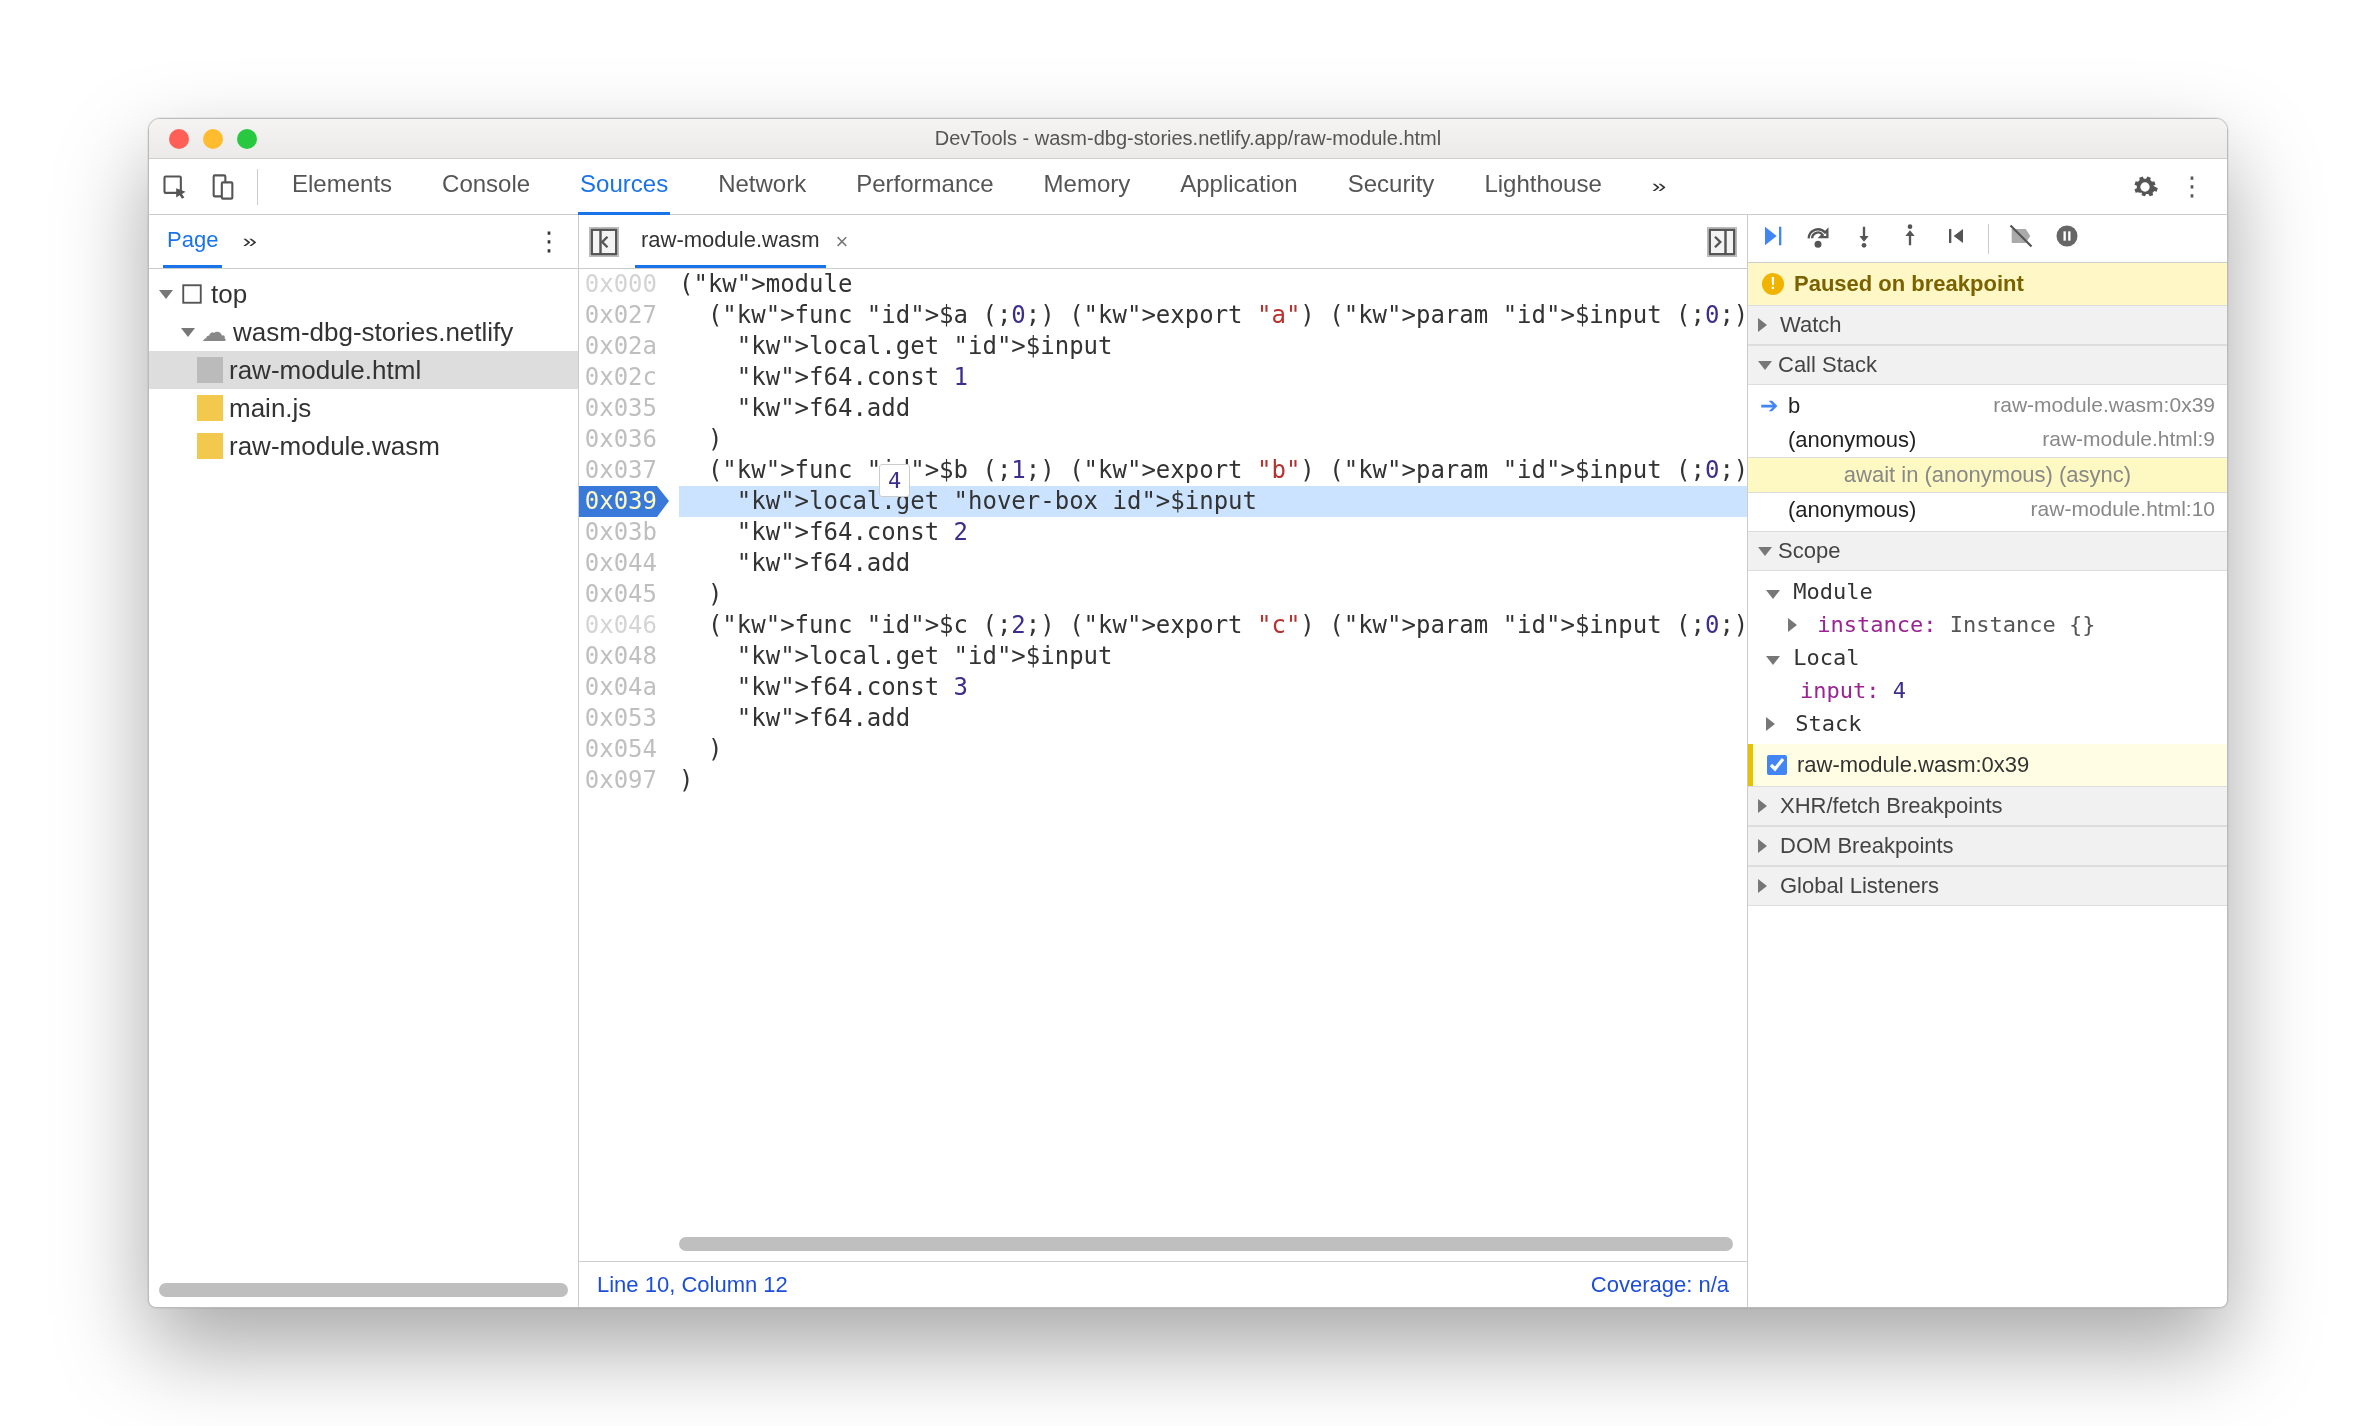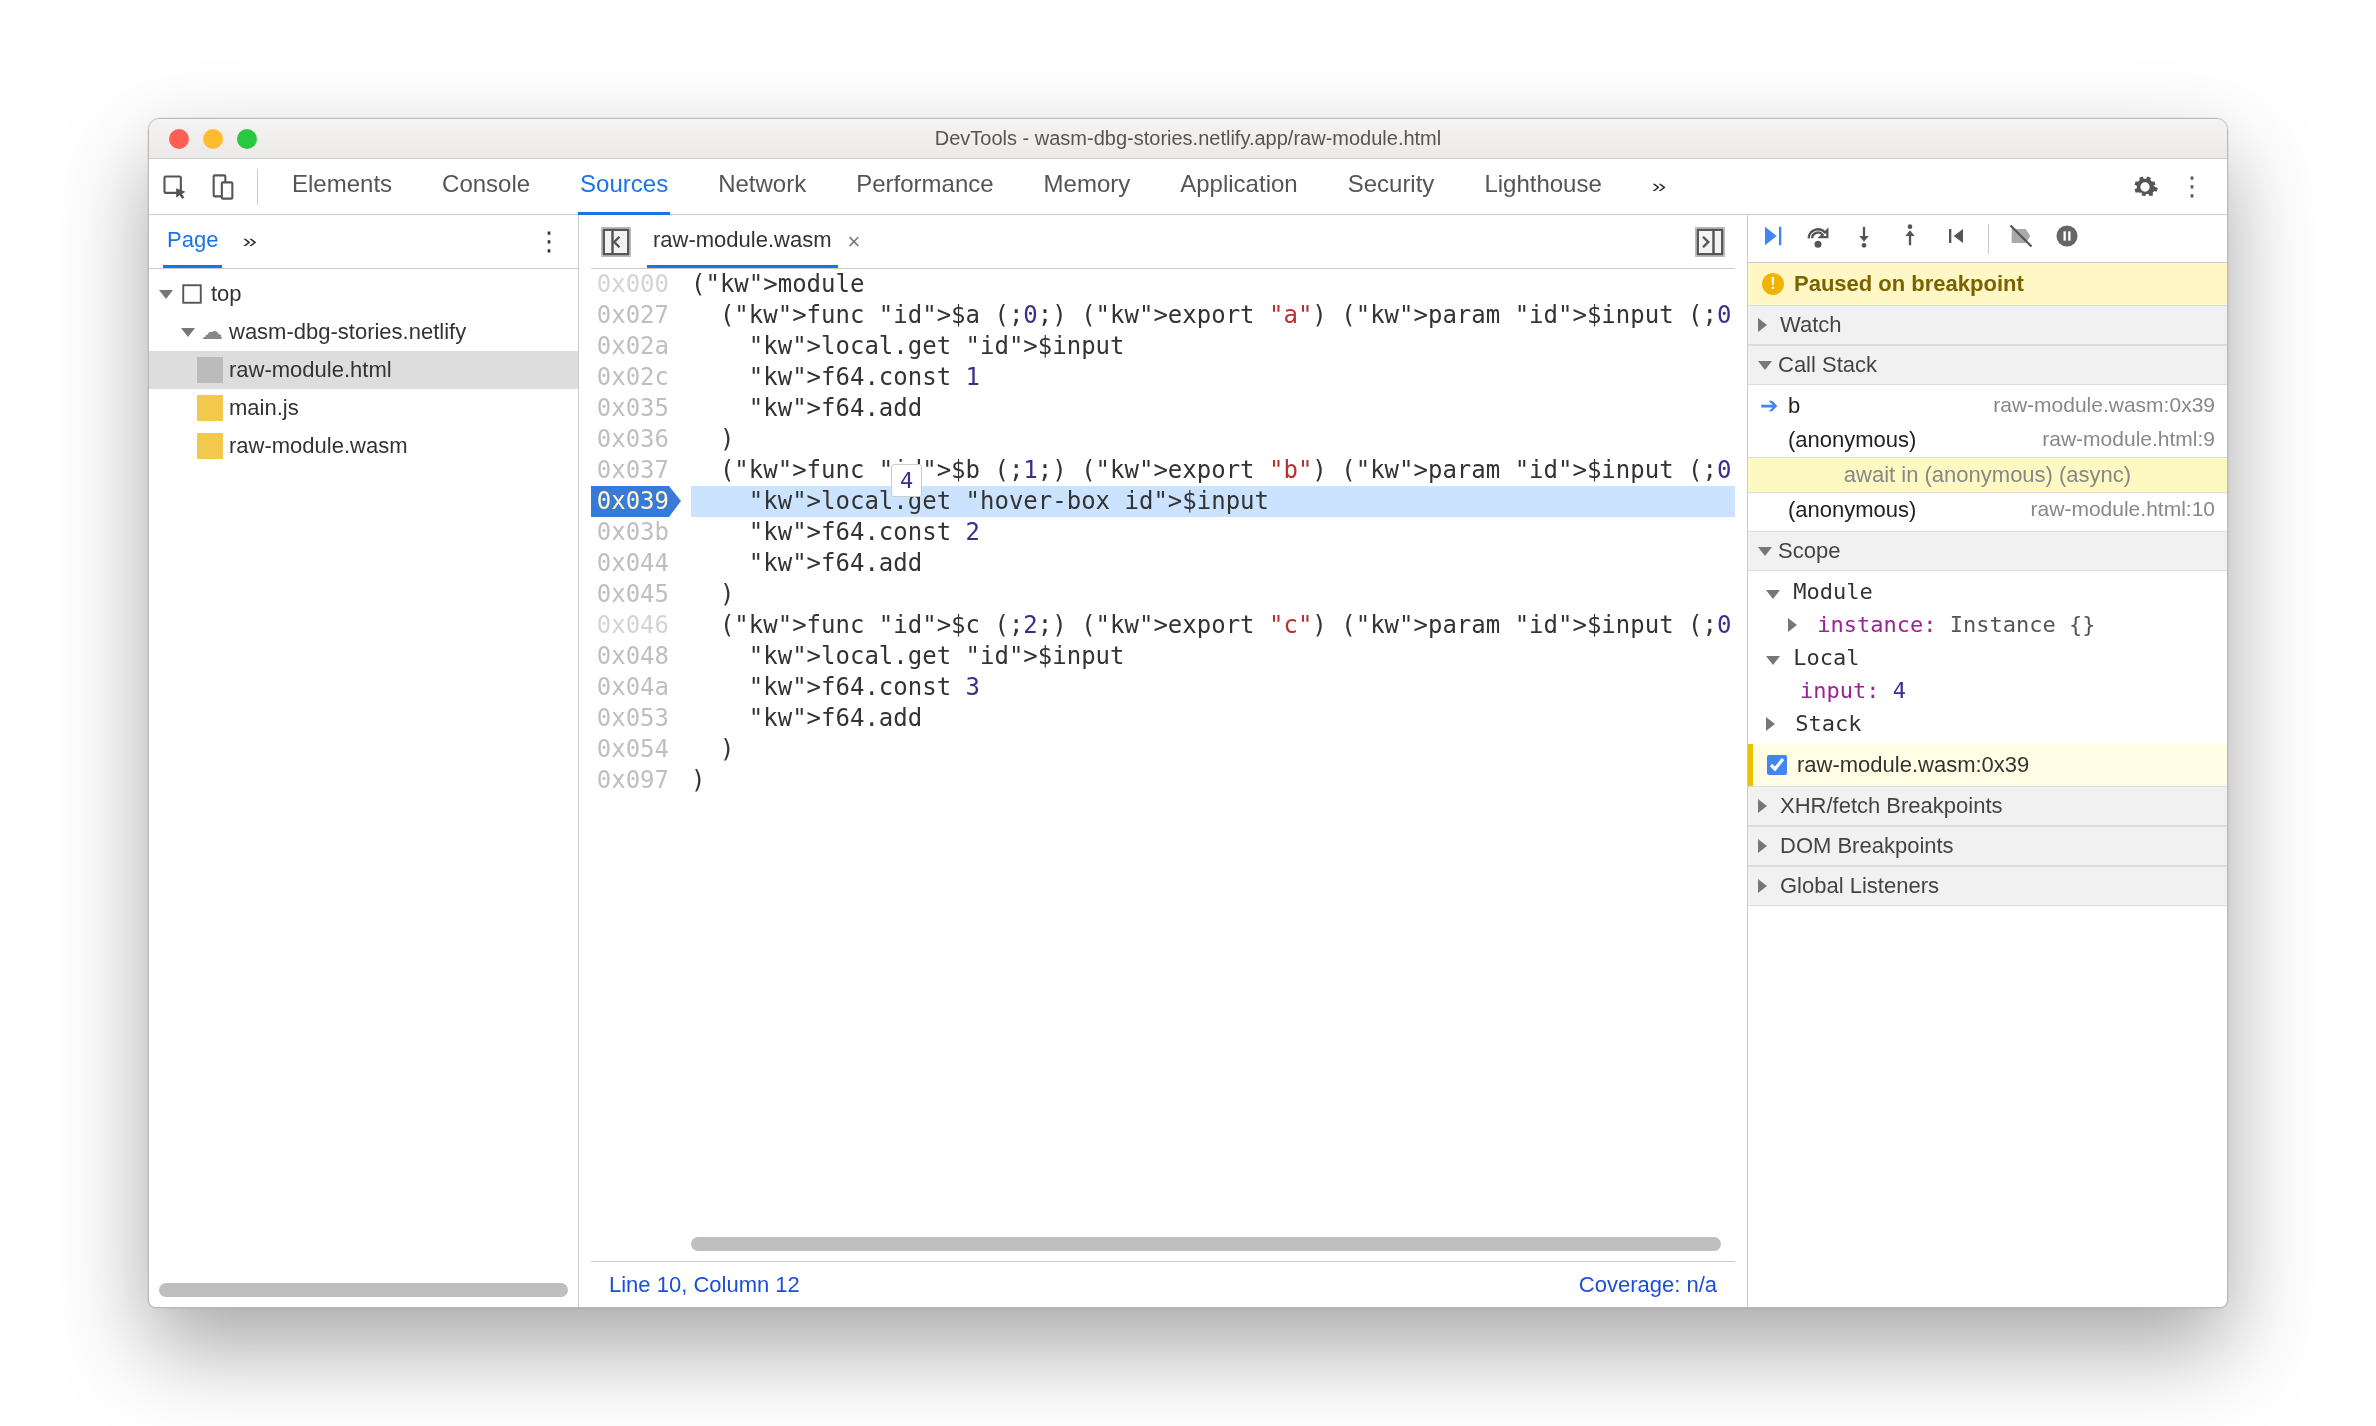--- a/index.html
+++ b/index.html
@@ -47,29 +47,29 @@
   }
   .tb-icon { width:36px; height:36px; display:flex;align-items:center;justify-content:center;color:#555; }
   .tb-icon svg{width:28px;height:28px;}
   .tb-sep { width:1px; height:36px; background:#ccc; margin:0 4px;}
   .tabs { display:flex; gap:46px; font-size:24px; color:#555; flex:1; padding-left:16px;}
   .tab { padding:12px 2px 14px; cursor:default; }
   .tab.active { color:#1a73e8; border-bottom:3px solid #1a73e8; }
   .right-icons { display:flex; align-items:center; gap:16px; padding-right:12px; color:#555; }
   .dots { font-size:26px; letter-spacing:2px; }
   
-  .cols { flex:1; display:flex; min-height:0;gap:12px; }
+  .cols { flex:1; display:flex; min-height:0; }
   .left { width:430px; border-right:1px solid #ccc; display:flex; flex-direction:column; position:relative;}
   .mid  { flex:1; display:flex; flex-direction:column; min-width:0;}
   .right{ width:480px; border-left:1px solid #ccc; overflow-y:auto;}
   
   .left-tabs { height:54px; display:flex; align-items:center; padding:0 14px; border-bottom:1px solid #ccc; gap:20px;}
   .left-tab { font-size:22px; color:#333; padding:12px 4px;}
   .left-tab.active{ color:#1a73e8; border-bottom:3px solid #1a73e8;}
-  .tree { padding:6px 0; font-size:22px; color:#333;}
+  .tree { padding:6px 0; font-size:26px; color:#333;}
   .tree-row { display:flex; align-items:center; height:38px; padding-left:10px; gap:6px;}
   .tree-row.sel { background:#ddd; }
   .indent1{padding-left:32px;} .indent3{padding-left:48px;text-align:right;}
   .ficon{width:26px;height:26px;display:inline-flex;align-items:center;justify-content:center;}
   .ficon.html{background:#bbb;}
   .ficon.js{background:#f2c94c;}
   .ficon.wasm{background:#f2c94c;}
   .ficon svg{width:20px;height:20px;fill:#fff;}
   .cloud{color:#888;}
   .left-scroll{position:absolute;bottom:10px;left:10px;right:10px;height:14px;background:#bfbfbf;border-radius:7px;}

